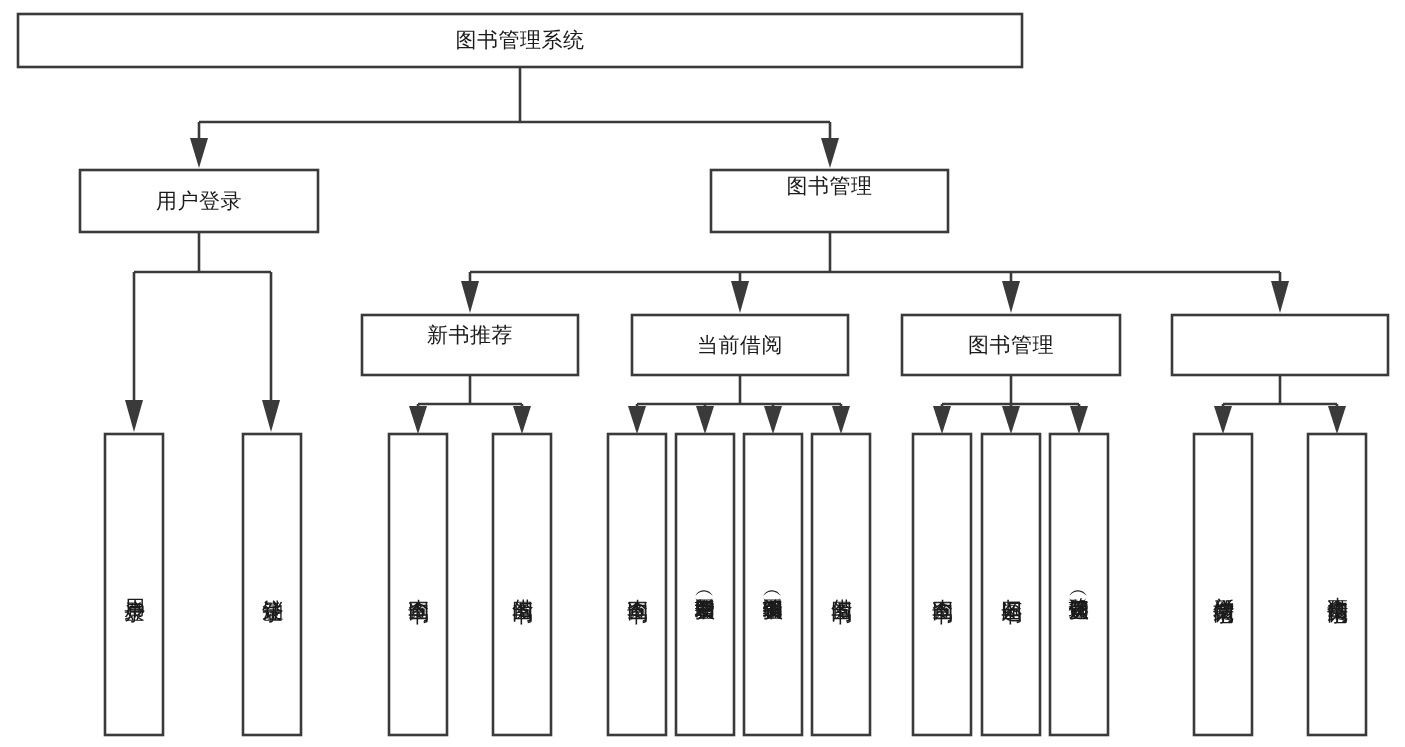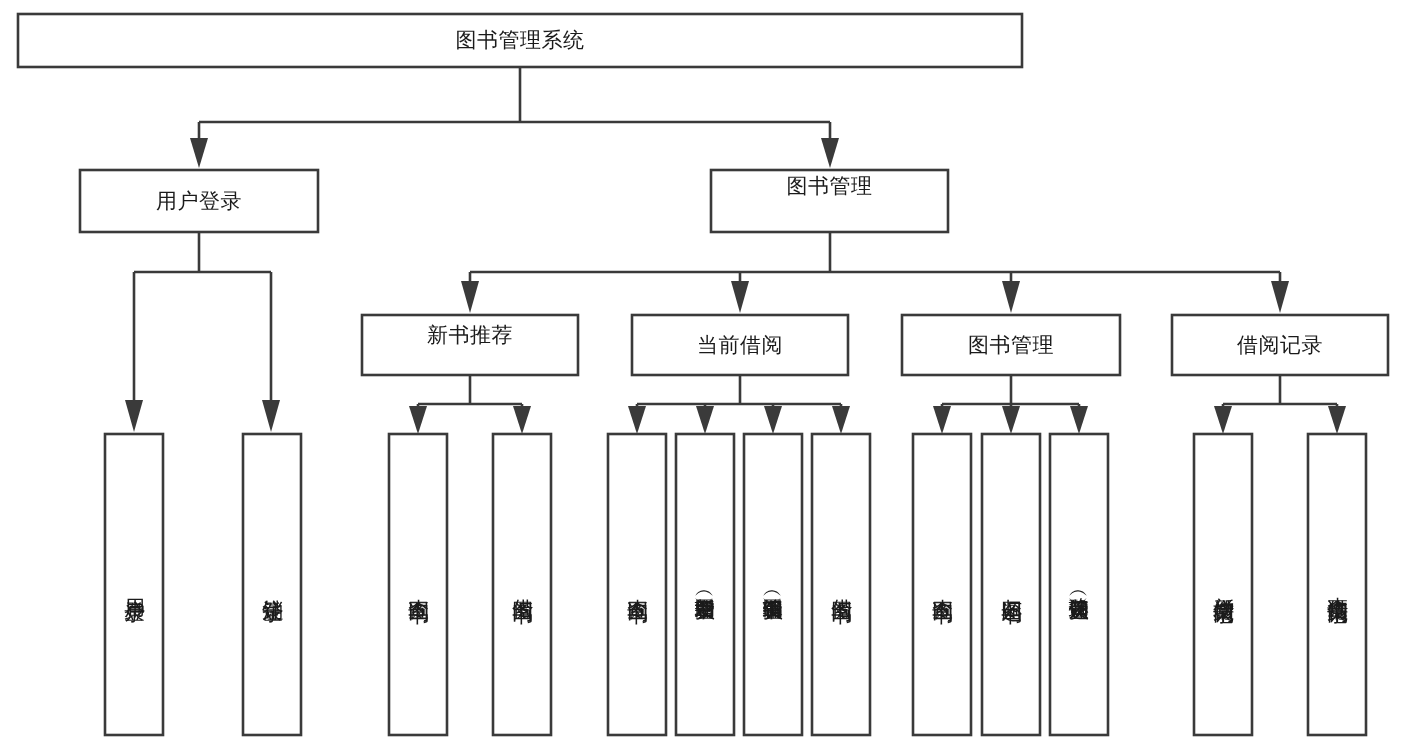--- a/index.html
+++ b/index.html
@@ -188,21 +188,20 @@
   </svg>
 
   <div class="node-label-h" style="left:18px; top:14px; width:1004px; height:53px;">图书管理系统</div>
 
   <div class="node-label-h" style="left:80px; top:170px; width:238px; height:62px;">用户登录</div>
   <div class="node-label-h" style="left:711px; top:155px; width:237px; height:62px;">图书管理</div>
 
   <div class="node-label-h" style="left:362px; top:305px; width:216px; height:60px;">新书推荐</div>
   <div class="node-label-h" style="left:632px; top:315px; width:216px; height:60px;">当前借阅</div>
   <div class="node-label-h" style="left:902px; top:315px; width:218px; height:60px;">图书管理</div>
-  <div class="node-label-h" style="left:1172px; top:315px; width:216px; height:60px;">借阅记录</div>
 
   <div class="node-label-v" style="left:105px; top:434px; width:58px; height:301px;">用户登录</div>
   <div class="node-label-v" style="left:243px; top:434px; width:58px; height:301px;">注销登录</div>
 
   <div class="node-label-v" style="left:389px; top:434px; width:58px; height:301px;">查询图书</div>
   <div class="node-label-v" style="left:493px; top:434px; width:58px; height:301px;">借阅图书</div>
 
   <div class="node-label-v" style="left:608px; top:434px; width:58px; height:301px;">查询图书</div>
   <div class="node-label-v tight" style="left:676px; top:434px; width:58px; height:301px;">新增图书（管理员）</div>
   <div class="node-label-v tight" style="left:744px; top:434px; width:58px; height:301px;">编辑图书（管理员）</div>

